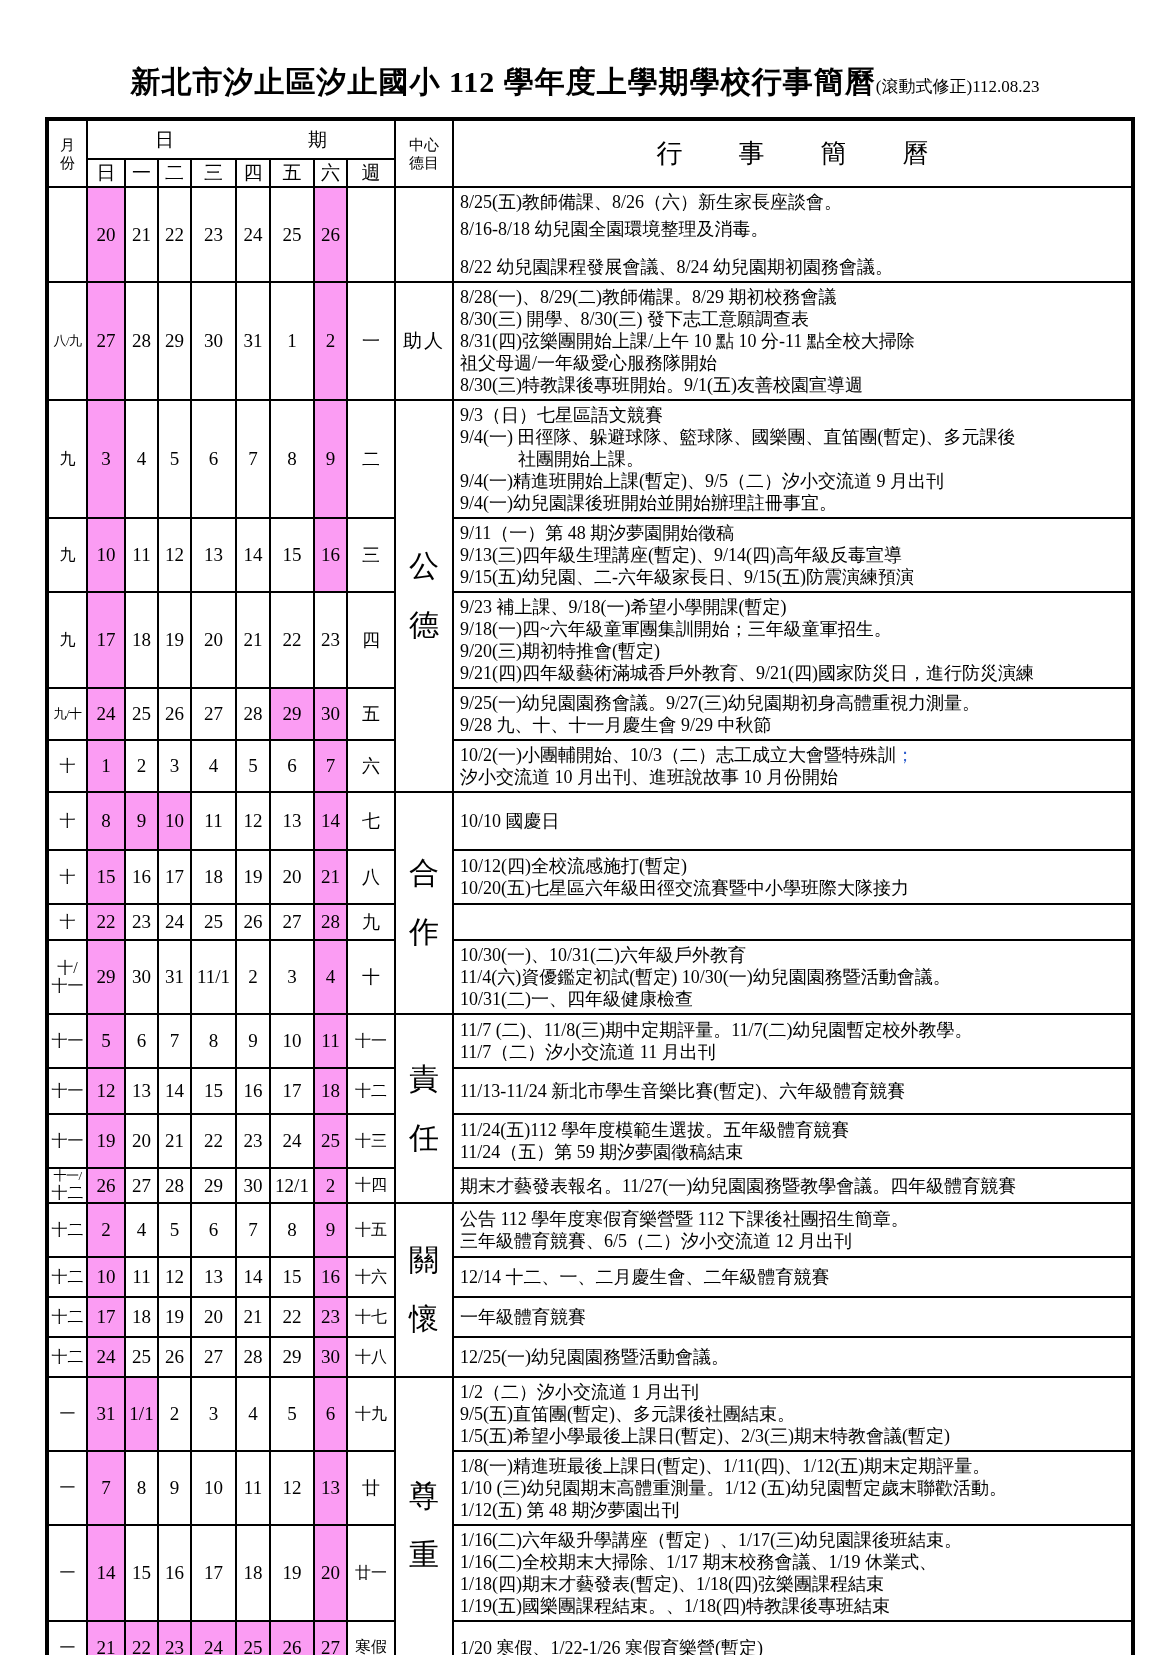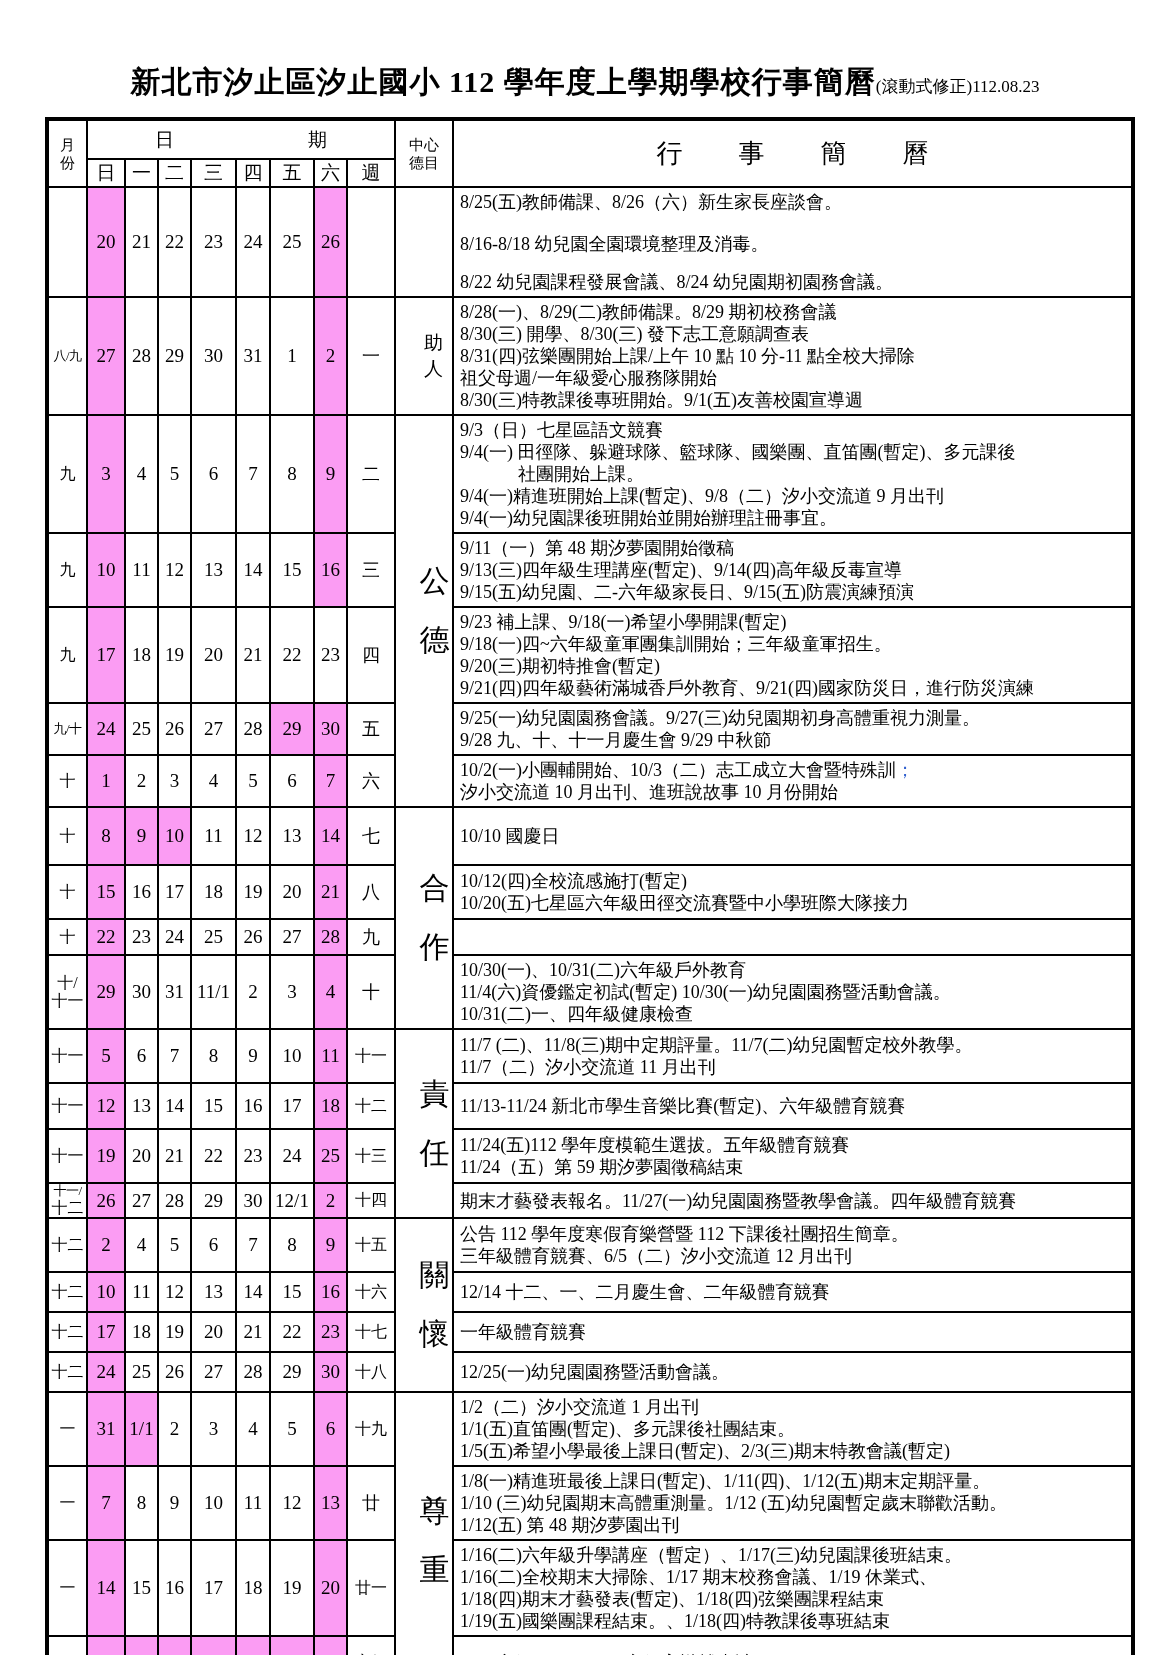--- a/index.html
+++ b/index.html
@@ -23,21 +23,21 @@
   .h-virtue div{ font-size:15px; line-height:1.2; text-align:center;}
   .h-events .ev{ display:flex; justify-content:center; gap:56px; font-size:26px;}
   .day-th{ font-size:19px; text-align:center;}
   td.m{ text-align:center; font-size:16px; }
   td.m div{ line-height:1.15;}
   td.m div.sm{ font-size:13px; letter-spacing:-0.5px;}
   td.d{ text-align:center; font-size:19px; }
   td.d.hl{ background:var(--hl,#FB9CF3); }
   td.w{ text-align:center; font-size:18px; }
   td.w.sm{ font-size:16px; }
-  td.v{ text-align:center; vertical-align:middle;padding-left:21px;}
+  td.v{ text-align:center; vertical-align:middle;}
   td.v .vstack{ display:flex; flex-direction:column; align-items:center; justify-content:center; gap:18px; font-size:30px;}
   td.v.horiz{ font-size:19px; letter-spacing:2px;}
   td.e{ vertical-align:middle; padding:3px 3px 3px 6px; font-size:18px; line-height:22px; text-align:left;}
   .evline{ white-space:nowrap;}
   .evline.indent{ padding-left:58px;}
   .tail{ color:var(--blue,#2F5FCE);}
 </style>
 </head>
 <body style="--hl: #FB9CF3; --blue: #2F5FCE;">
 
@@ -103,21 +103,21 @@
         <td class="d hl">20</td>
         <td class="d">21</td>
         <td class="d">22</td>
         <td class="d">23</td>
         <td class="d">24</td>
         <td class="d">25</td>
         <td class="d hl">26</td>
         <td class="w"></td>
         <td class="v horiz" rowspan="1"></td>
         <td class="e">
-          <div class="evline" style="margin-bottom: 20px;"><span>8/25(五)教師備課、8/26（六）新生家長座談會。</span></div>
+          <div class="evline" style="margin-bottom: 5px;"><span>8/25(五)教師備課、8/26（六）新生家長座談會。</span></div>
           <div class="evline" style="margin-bottom: 16px;"><span>8/16-8/18 幼兒園全園環境整理及消毒。</span></div>
           <div class="evline"><span>8/22 幼兒園課程發展會議、8/24 幼兒園期初園務會議。</span></div>
         </td>
       </tr>
       <tr style="height: 112px;">
         <td class="m">
           <div class="sm">八/九</div>
         </td>
         <td class="d hl">27</td>
         <td class="d">28</td>
@@ -151,21 +151,21 @@
         <td class="v" rowspan="5">
           <div class="vstack">
             <div>公</div>
             <div>德</div>
           </div>
         </td>
         <td class="e">
           <div class="evline"><span>9/3（日）七星區語文競賽</span></div>
           <div class="evline"><span>9/4(一) 田徑隊、躲避球隊、籃球隊、國樂團、直笛團(暫定)、多元課後</span></div>
           <div class="evline indent"><span>社團開始上課。</span></div>
-          <div class="evline"><span>9/4(一)精進班開始上課(暫定)、9/8（二）汐小交流道 9 月出刊</span></div>
+          <div class="evline"><span>9/4(一)精進班開始上課(暫定)、9/5（二）汐小交流道 9 月出刊</span></div>
           <div class="evline"><span>9/4(一)幼兒園課後班開始並開始辦理註冊事宜。</span></div>
         </td>
       </tr>
       <tr style="height: 66px;">
         <td class="m">
           <div>九</div>
         </td>
         <td class="d hl">10</td>
         <td class="d">11</td>
         <td class="d">12</td>
@@ -462,21 +462,21 @@
         <td class="d hl">6</td>
         <td class="w sm">十九</td>
         <td class="v" rowspan="4">
           <div class="vstack">
             <div>尊</div>
             <div>重</div>
           </div>
         </td>
         <td class="e">
           <div class="evline"><span>1/2（二）汐小交流道 1 月出刊</span></div>
-          <div class="evline"><span>1/1(五)直笛團(暫定)、多元課後社團結束。</span></div>
+          <div class="evline"><span>9/5(五)直笛團(暫定)、多元課後社團結束。</span></div>
           <div class="evline"><span>1/5(五)希望小學最後上課日(暫定)、2/3(三)期末特教會議(暫定)</span></div>
         </td>
       </tr>
       <tr style="height: 72px;">
         <td class="m">
           <div>一</div>
         </td>
         <td class="d hl">7</td>
         <td class="d">8</td>
         <td class="d">9</td>

